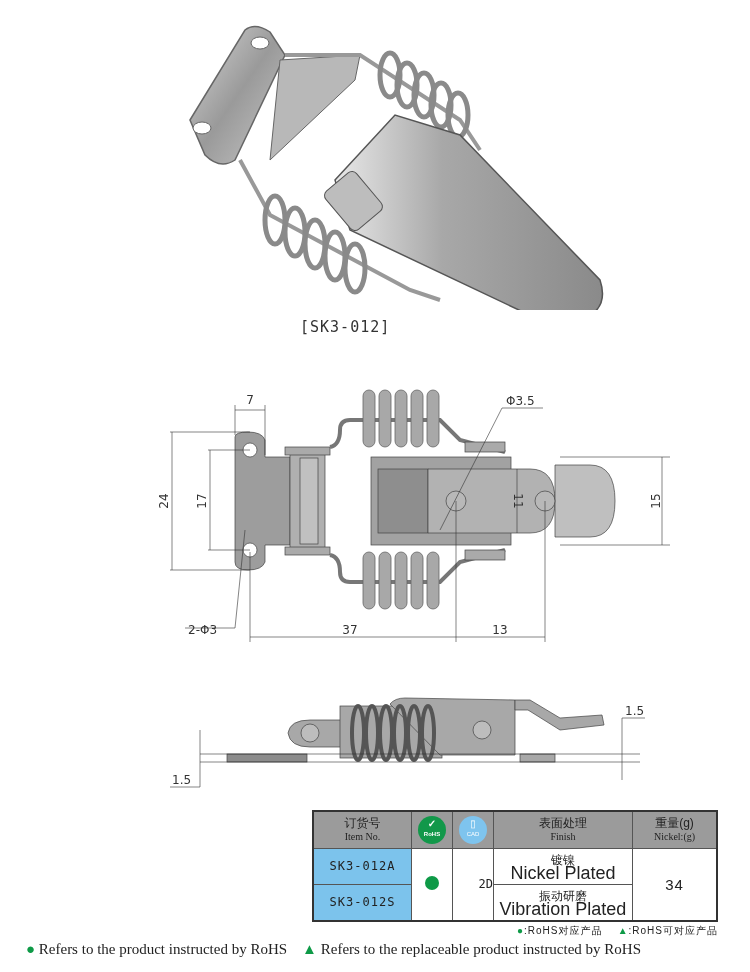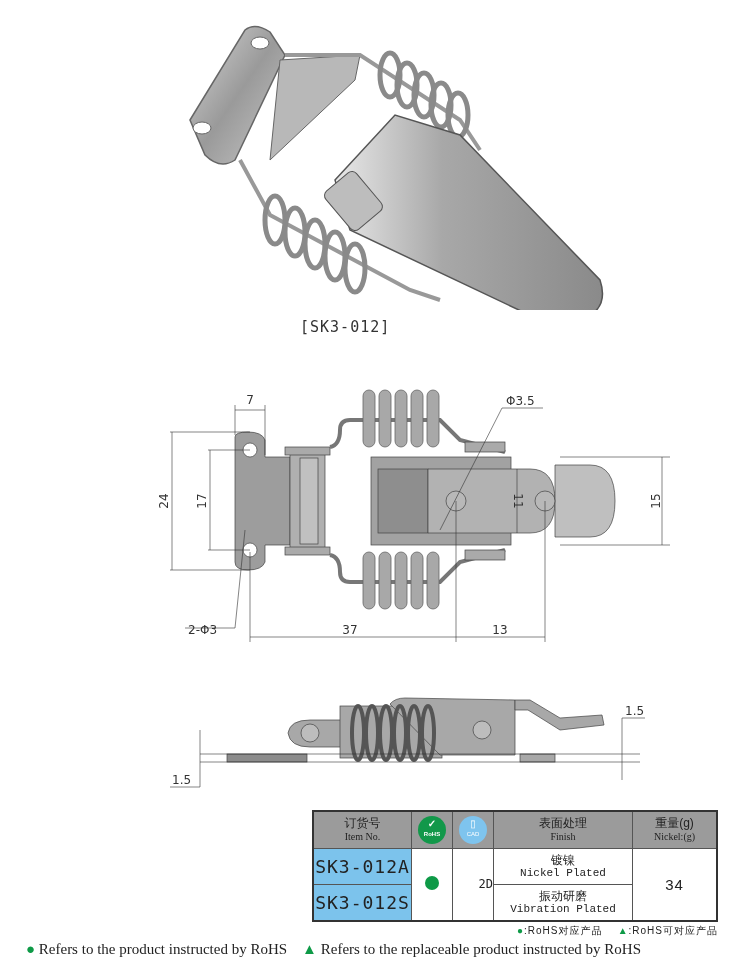--- a/index.html
+++ b/index.html
@@ -7,22 +7,22 @@
   .abs { position: absolute; }
   .photo { left: 160px; top: 0; width: 460px; height: 310px; }
   .model-label { left: 300px; top: 318px; width: 200px; text-align: left; font-family: "DejaVu Sans Mono", monospace; font-size: 15px; letter-spacing: 1px; color: #333; }
   .drawing-top { left: 150px; top: 380px; width: 560px; height: 270px; }
   .drawing-side { left: 150px; top: 680px; width: 560px; height: 110px; }
   .dim { font-family: "DejaVu Sans", sans-serif; font-size: 12px; fill: #333; }
   table.spec { position: absolute; left: 312px; top: 810px; width: 406px; border-collapse: collapse; border: 2px solid #333; font-size: 12px; }
   table.spec th, table.spec td { border: 1px solid #555; text-align: center; padding: 0; line-height: 13px; margin-left: 24px; }
   table.spec th { background: #9b9b9b; color: #222; font-weight: normal; height: 36px; }
   table.spec th .en { font-family: "Liberation Serif", serif; font-size: 10px; }
-  table.spec td.item { background: #7cc3ec; font-family: "DejaVu Sans Mono", monospace; font-size: 18px; letter-spacing: 1px; height: 35px; width: 97px; }
-  table.spec td .en { font-family: Liberation Mono, monospace; font-size: 11px; }
+  table.spec td.item { background: #7cc3ec; font-family: "DejaVu Sans Mono", monospace; font-size: 12px; letter-spacing: 1px; height: 35px; width: 97px; }
+  table.spec td .en { font-family: Liberation Sans, sans-serif; font-size: 18px; }
   .dot { display: inline-block; width: 14px; height: 14px; border-radius: 50%; background: #0e9a47; }
   .rohs-badge { display: inline-flex; flex-direction: column; align-items: center; justify-content: center; width: 28px; height: 28px; border-radius: 50%; background: #12984a; color: #fff; font-size: 6px; font-weight: bold; }
   .cad-badge { display: inline-flex; flex-direction: column; align-items: center; justify-content: center; width: 28px; height: 28px; border-radius: 50%; background: #7ec4ee; color: #fff; font-size: 6px; }
   .legend-cn { position: absolute; right: 32px; top: 924px; font-size: 10px; color: #222; letter-spacing: 1px; }
   .legend-en { position: absolute; left: 26px; top: 941px; font-family: "Liberation Serif", serif; font-size: 15px; color: #222; white-space: nowrap; }
   .g { color: #0e9a47; }
 </style>
 </head>
 <body>
 

